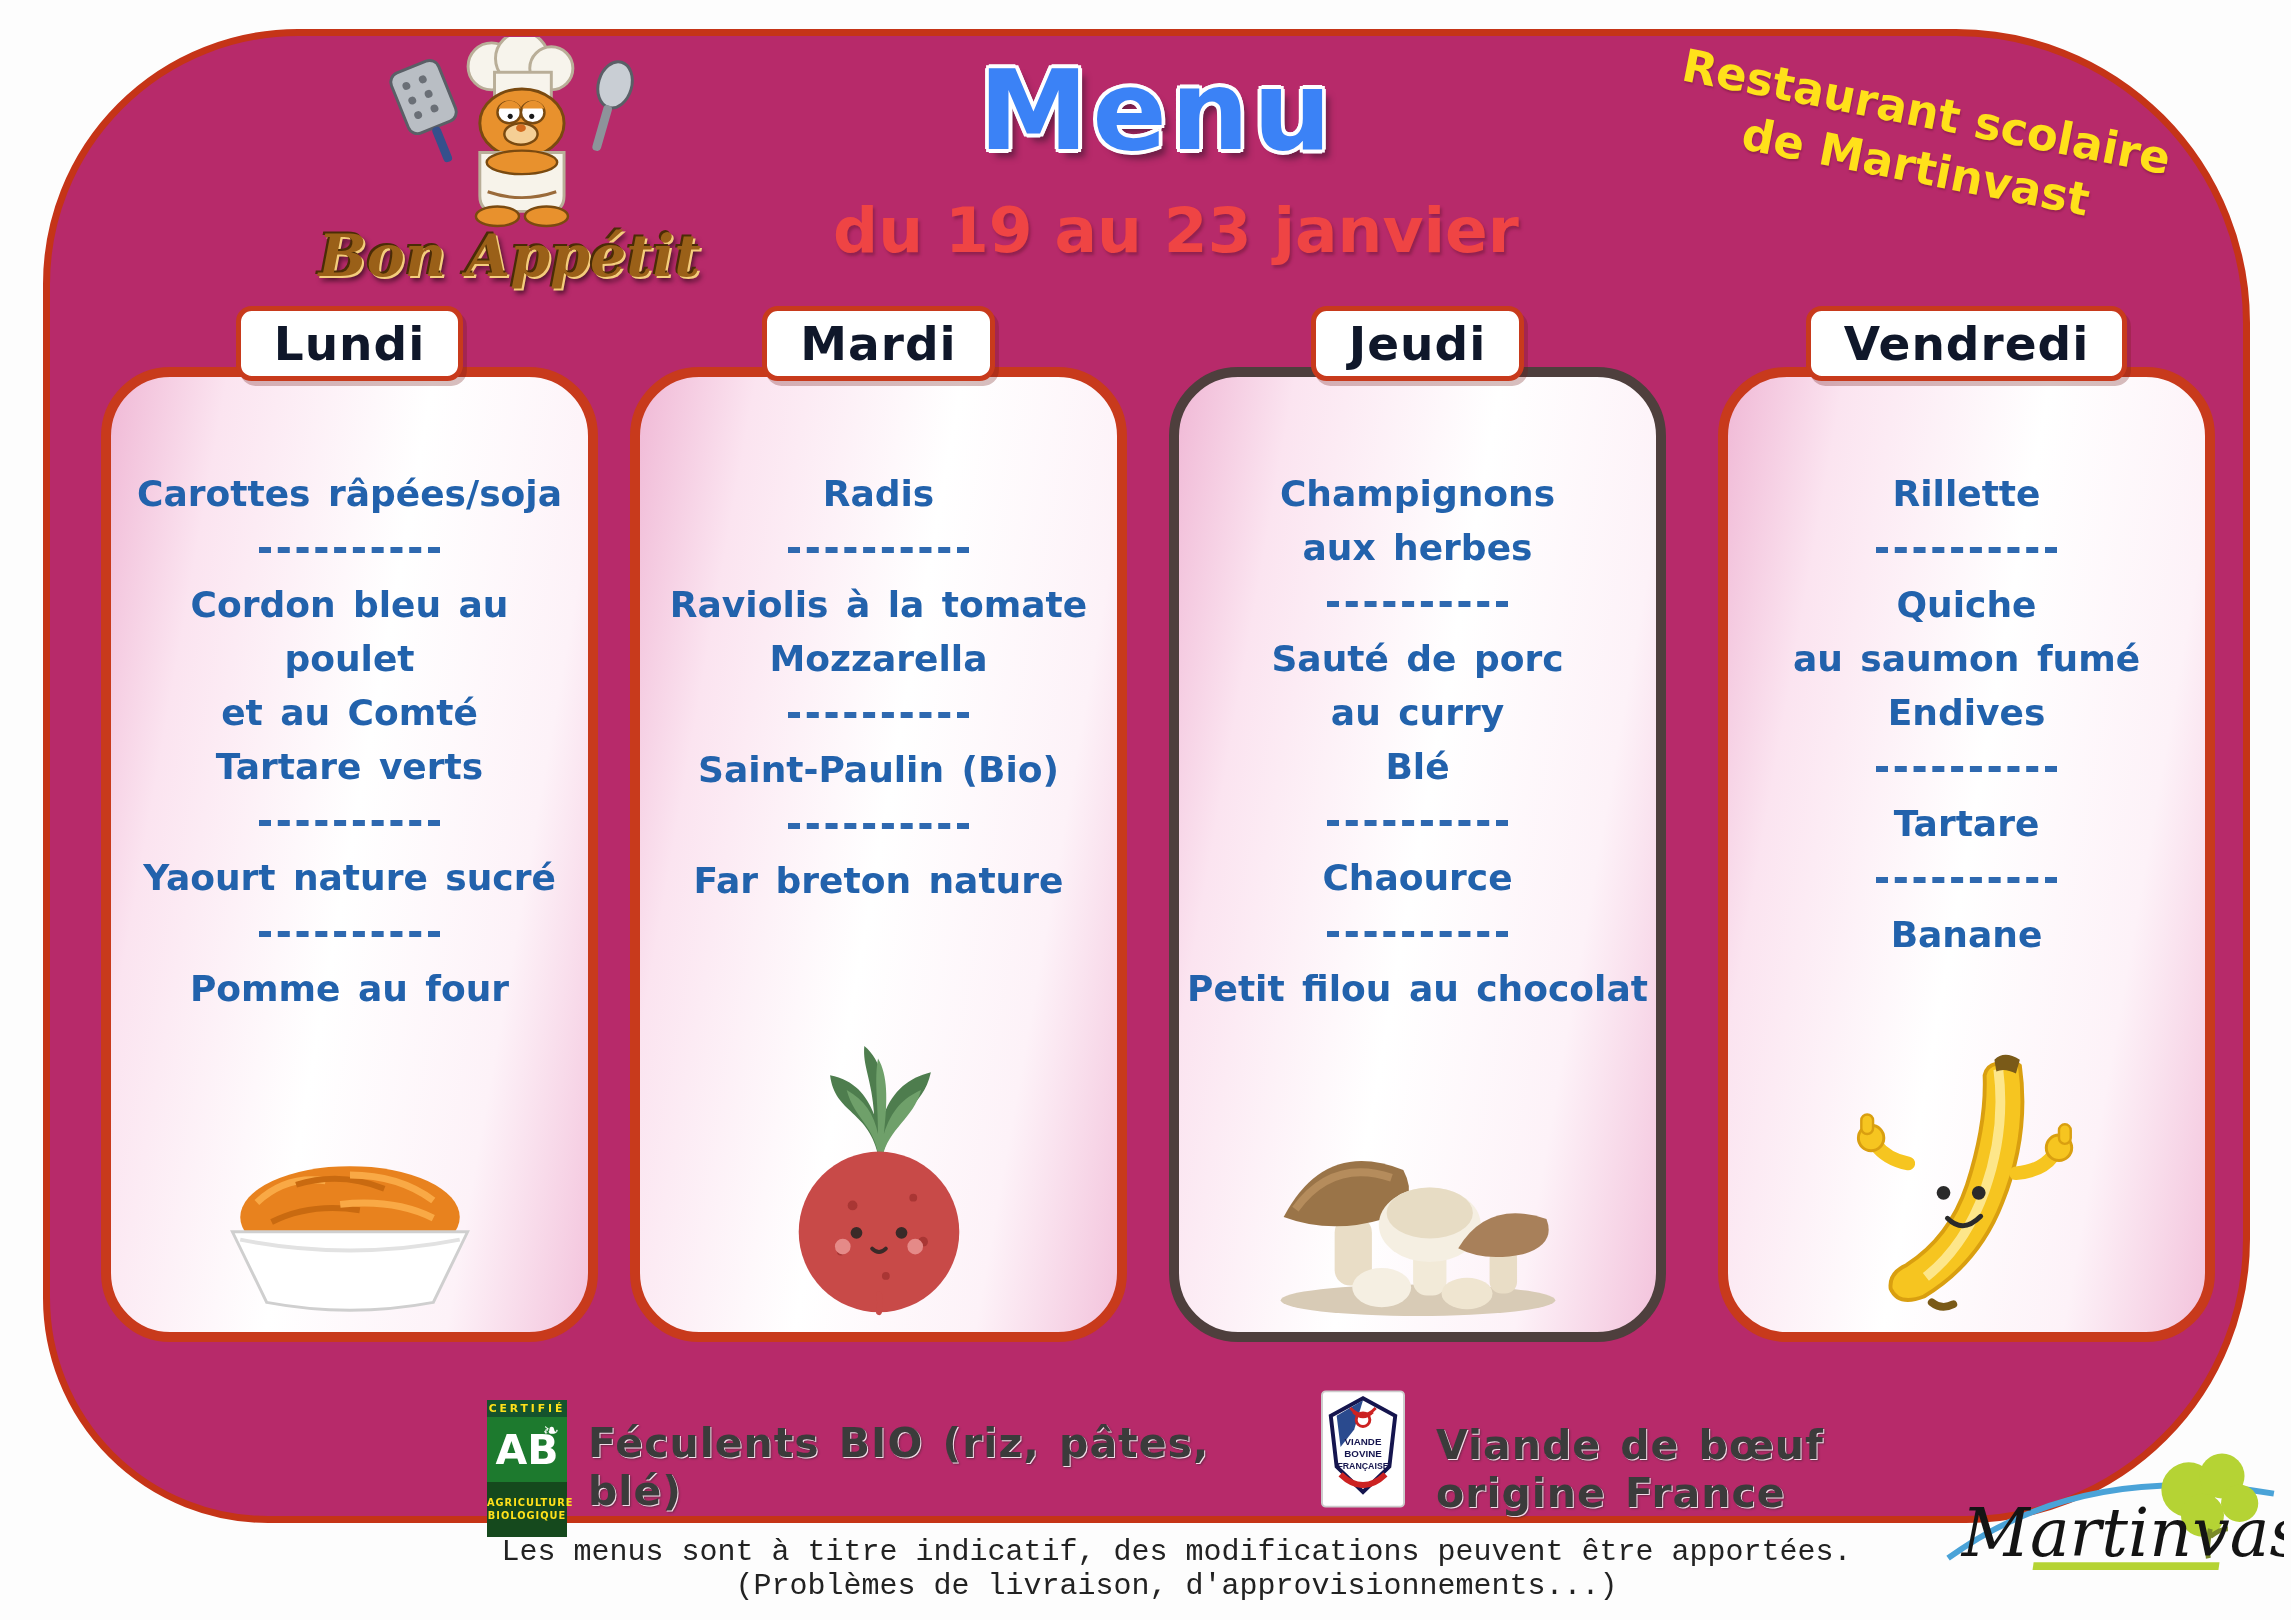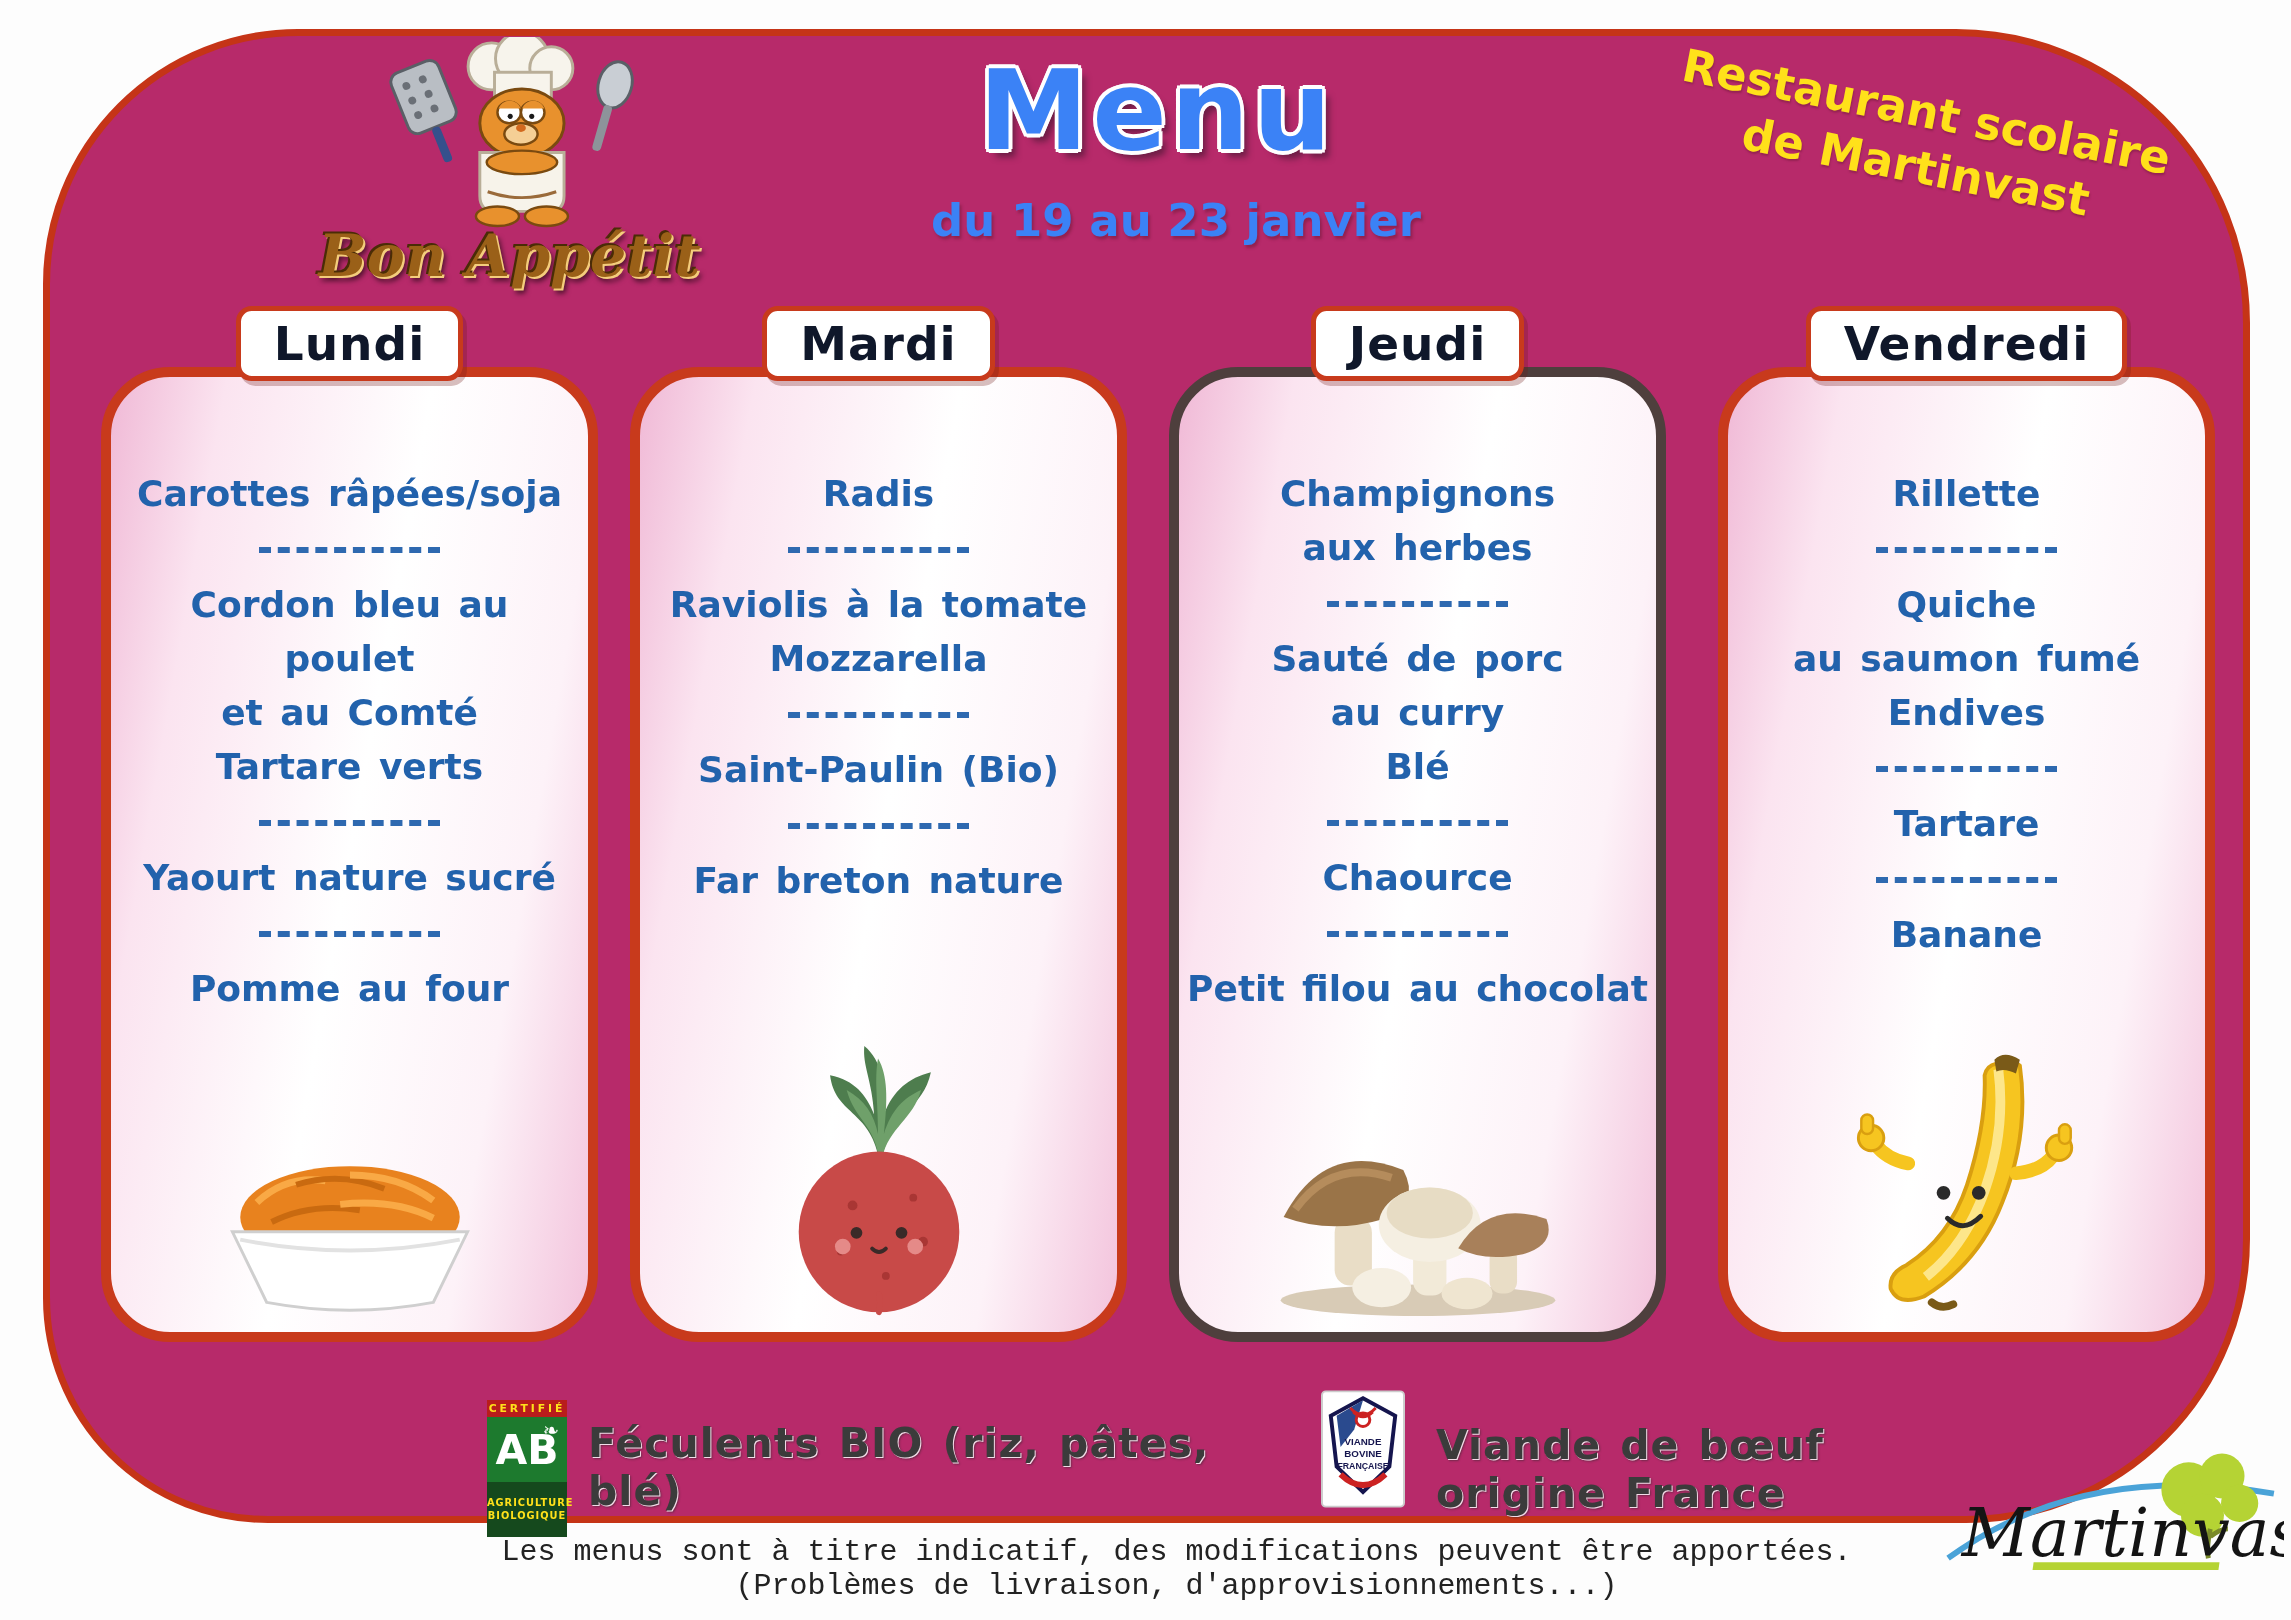--- a/index.html
+++ b/index.html
@@ -8,21 +8,21 @@
   .poster{position:absolute;left:43px;top:29px;width:2207px;height:1494px;box-sizing:border-box;
           background:#b72a6a;border:7.8px solid #c53417;
           border-radius:255px 294px 284px 225px;}
   
   .title{position:absolute;left:912px;top:47px;width:490px;text-align:center;
          font-size:110px;font-weight:bold;letter-spacing:3.9px;color:#3b82f6;
          text-shadow:2.9px 2.9px 0 #fff,-2.9px -2.9px 0 #fff,2.9px -2.9px 0 #fff,-2.9px 2.9px 0 #fff,
                      0 3.9px 0 #fff,0 -3.9px 0 #fff,3.9px 0 0 #fff,-3.9px 0 0 #fff,
                      6.9px 7.8px 6.9px rgba(50,20,40,.55);}
   .date-range{position:absolute;left:833px;top:194px;width:686px;text-align:center;
-              font-size:45px;font-weight:bold;color:#3b82f6;
+              font-size:63px;font-weight:bold;color:#ef4444;
               text-shadow:2px 2.9px 2.9px rgba(90,20,40,.4);}
   .corner-note{position:absolute;left:1671px;top:84px;width:500px;text-align:center;
                transform:rotate(11deg);font-size:45px;font-weight:bold;color:#ffe11a;
                line-height:1.25;text-shadow:1px 2px 2px rgba(90,20,40,.35);}
   .bon-appetit{position:absolute;left:279px;top:222px;width:461px;text-align:center;
                font-family:"DejaVu Serif",serif;font-style:italic;font-weight:bold;
                font-size:57px;color:#9a6018;
                text-shadow:-2px -2px 0 #4a2c06,2px 2px 0 #f4cd7c,3.9px 4.9px 4.9px rgba(0,0,0,.55);}
   .garfield{position:absolute;left:323px;top:37px;}
   
@@ -38,21 +38,21 @@
             background:linear-gradient(100deg,#f0b9d6 0%,#fbe4f0 18%,#ffffff 50%,#fdf2f8 78%,#f3c3dc 100%);}
   .day-card.dark{border-color:#4e3f3d;}
   .items{padding-top:90px;text-align:center;}
   .menu-item{font-size:36px;font-weight:bold;color:#2262ac;line-height:1.5;
              word-spacing:4.9px;padding:0 7.8px;}
   .divider{width:181px;border-top:6.9px dashed #2e69b0;margin:25.5px auto;}
   .food{position:absolute;left:50%;transform:translateX(-50%);bottom:11.8px;}
   
   .ab-logo{position:absolute;left:487px;top:1400px;width:80px;text-align:center;}
   .ab-certifie{font-size:10.8px;font-weight:bold;color:#ffe11a;letter-spacing:2.9px;
-               background:#b91c1c;padding:2px 0;}
+               background:#14532d;padding:2px 0;}
   .ab-square{background:#1d7a2e;height:65px;display:flex;align-items:center;justify-content:center;
              font-size:41px;font-weight:bold;color:#fff;position:relative;}
   .ab-leaf{position:absolute;right:7.8px;top:2px;font-size:19.6px;color:#fff;}
   .ab-lines{background:#15491d;font-size:9.8px;font-weight:bold;color:#ffe11a;
             line-height:1.3;padding:15px 0;letter-spacing:1px;}
   .bio-note,.beef-note{position:absolute;font-size:41px;font-weight:bold;color:#3b3b3b;
             letter-spacing:1px;word-spacing:3.9px;
             text-shadow:1px 1px 0 #f3dce8,2px 2px 2px rgba(40,40,40,.45);}
   .bio-note{left:588px;top:1419px;width:647px;}
   .beef-note{left:1436px;top:1421px;width:510px;}

